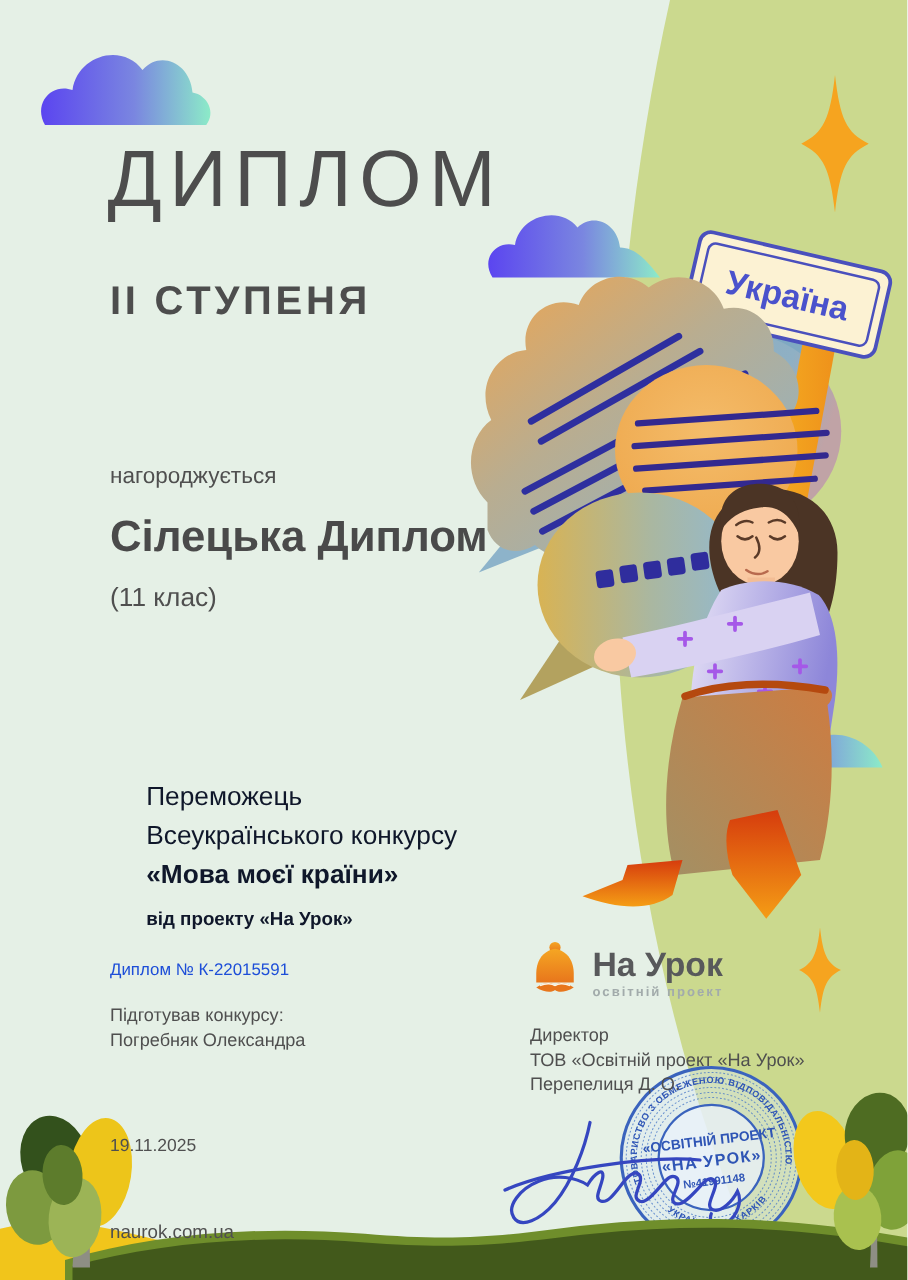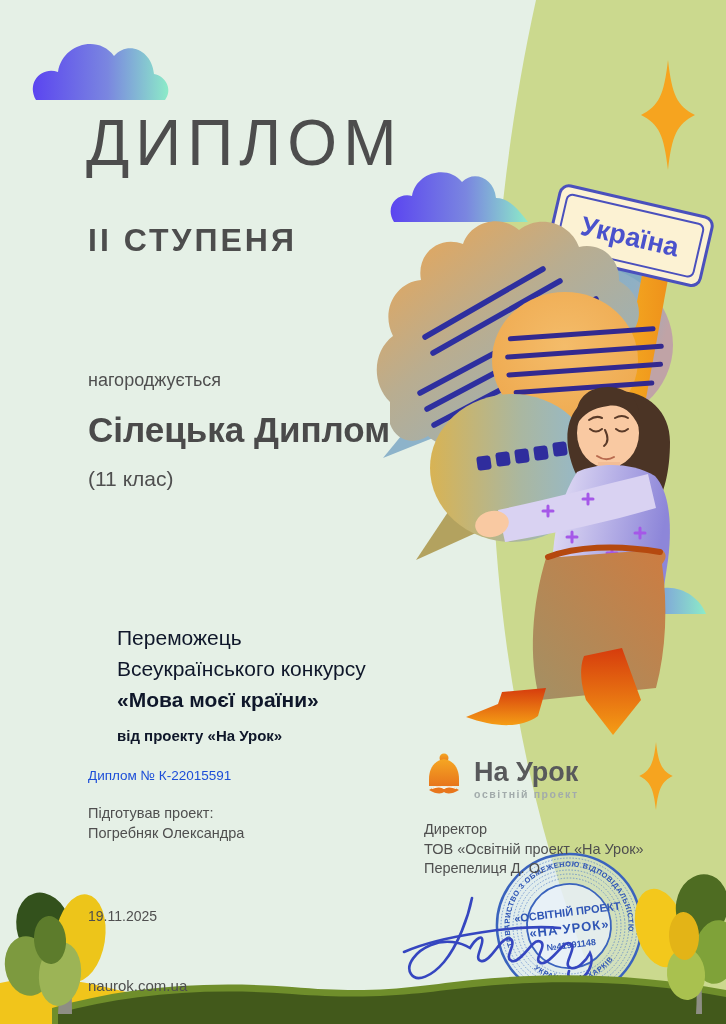--- a/index.html
+++ b/index.html
@@ -231,21 +231,21 @@
 
   <div class="txt achv">
     <div>Переможець</div>
     <div>Всеукраїнського конкурсу</div>
     <div class="b">«Мова моєї країни»</div>
     <div class="s">від проекту «На Урок»</div>
   </div>
 
   <div class="txt dnum">Диплом № К-22015591</div>
   <div class="txt teacher">
-    <div>Підготував проект:</div>
+    <div>Підготував конкурсу:</div>
     <div>Погребняк Олександра</div>
   </div>
   <div class="txt date">19.11.2025</div>
   <div class="txt site">naurok.com.ua</div>
 
   <div class="txt logo">
     <svg width="40" height="48" viewBox="0 0 40 48">
       <circle cx="20" cy="6" r="4.5" fill="url(#bellGrad2)"></circle>
       <defs>
         <linearGradient id="bellGrad2" x1="0" y1="0" x2="0" y2="1">

